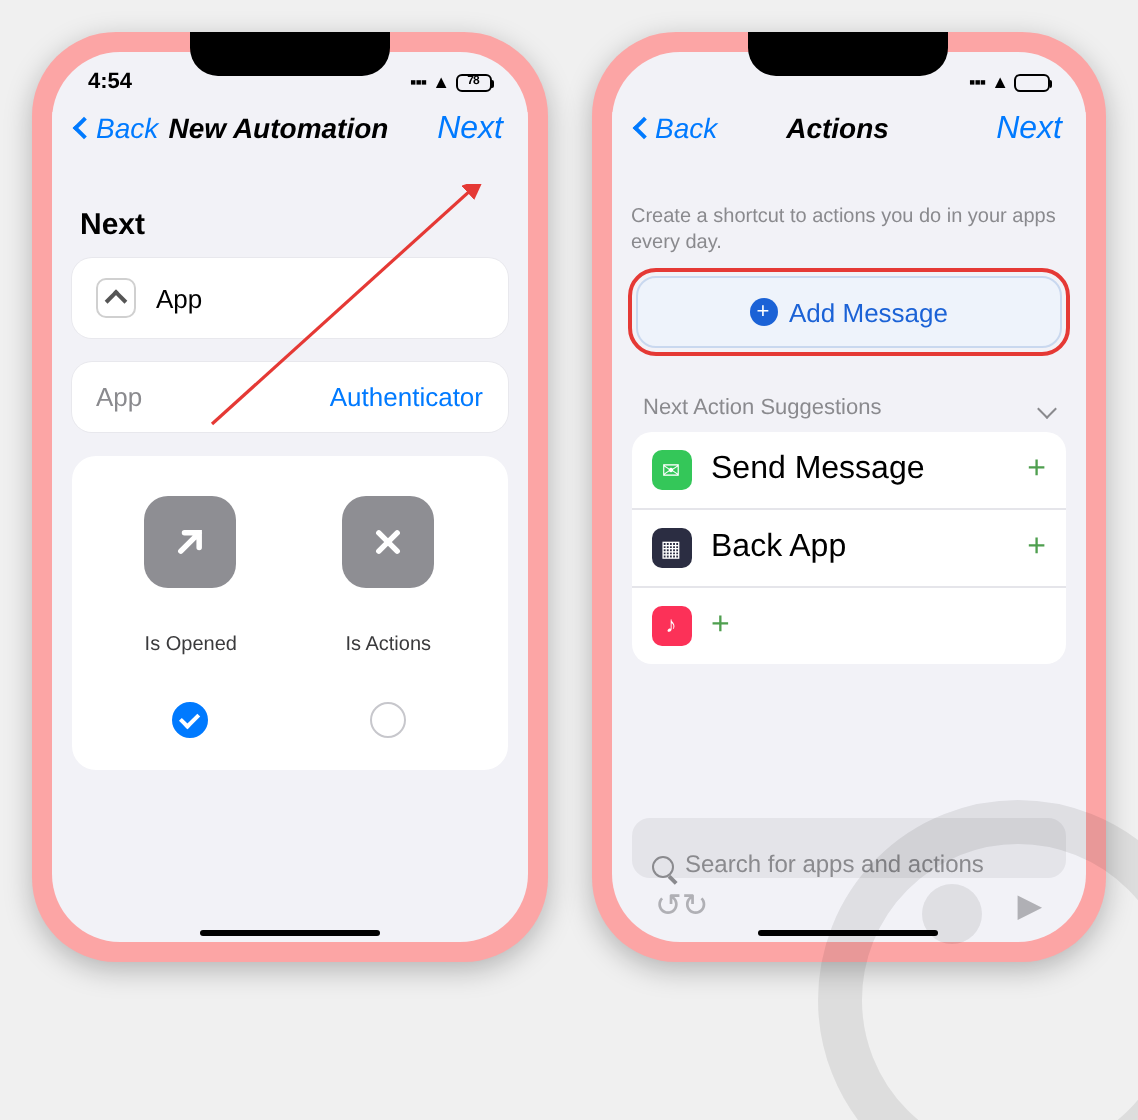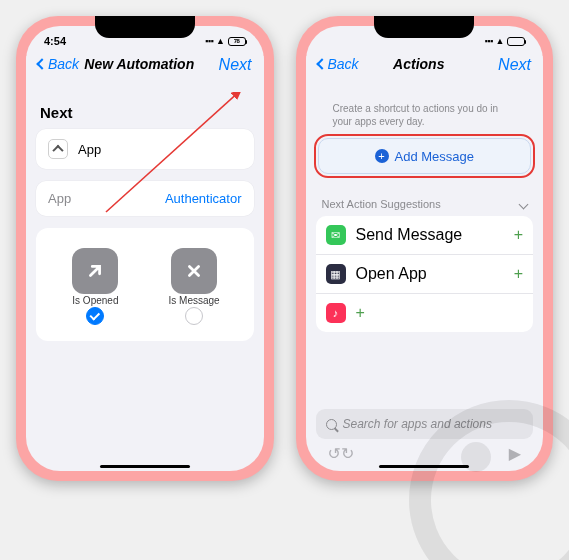--- a/index.html
+++ b/index.html
@@ -22,43 +22,43 @@
   .nav-right { color: #007aff; font-size: 16px; }
   .content { flex: 1; padding: 8px 10px; overflow: hidden; position: relative; }
   .section-label { font-size: 15px; font-weight: 700; color: #000; margin: 4px 4px 8px; }
   .card { background: #fff; border-radius: 10px; padding: 10px 12px; margin-bottom: 12px; display: flex; align-items: center; gap: 10px; box-shadow: 0 0 0 .5px rgba(0,0,0,.04); }
   .card-split { justify-content: space-between; }
   .app-icon-box { width: 20px; height: 20px; border-radius: 5px; background: #fff; border:1px solid #d0d0d0; display:flex; align-items:center; justify-content:center;}
   .arrow-glyph { width:8px; height:8px; border-top:2px solid #555; border-right:2px solid #555; transform: rotate(-45deg) translate(-1px,1px);}
   .link-blue { color: #007aff; font-size: 13px; }
   .muted { color: #8a8a8e; font-size: 13px; }
   .big-card { background:#fff; border-radius: 12px; padding: 20px 10px 16px; display:flex; justify-content: space-around; }
-  .opt { display:flex; flex-direction:column; align-items:center; gap:1px; width: 90px;}
+  .opt { display:flex; flex-direction:column; align-items:center; gap:23px; width: 90px;}
   .opt-icon { width: 46px; height: 46px; border-radius: 12px; background: #8e8e93; display:flex; align-items:center; justify-content:center; color:#fff; }
   .opt-icon svg { width:22px; height:22px; }
   .opt-label { font-size: 10px; color:#3a3a3c; }
   .radio { width: 18px; height: 18px; border-radius: 50%; border: 1.5px solid #c7c7cc; }
   .radio.checked { background:#007aff; border-color:#007aff; display:flex; align-items:center; justify-content:center;}
   .radio.checked::after { content:""; width:7px; height:4px; border-left:2px solid #fff; border-bottom:2px solid #fff; transform: rotate(-45deg) translateY(-1px);}
   .arrow-annot { position:absolute; pointer-events:none; z-index:20;}
 
   
-  .subtext { font-size: 10px; color: #8a8a8e; margin: 2px 17px 10px; line-height: 1.3; }
+  .subtext { font-size: 10px; color: #8a8a8e; margin: 2px 0 10px; line-height: 1.3; }
   .add-action-btn { background:#eef3fb; border:1px solid #c9d8ef; border-radius:10px; height:36px; display:flex; align-items:center; justify-content:center; gap:6px; color:#1b62d6; font-size:13px; font-weight:500; }
   .highlight-red { outline: 2px solid #e53935; outline-offset: 2px; border-radius: 10px; margin: 0 2px 16px;}
   .plus-circle { width:14px; height:14px; border-radius:50%; background:#1b62d6; color:#fff; display:flex; align-items:center; justify-content:center; font-size:11px; line-height:1;}
   .suggestions-hdr { display:flex; justify-content:space-between; align-items:center; padding: 8px 6px 6px; color:#8a8a8e; font-size:11px;margin-top:12px;}
   .chev-down { width:7px; height:7px; border-right:1.5px solid #8a8a8e; border-bottom:1.5px solid #8a8a8e; transform: rotate(45deg);}
   .sugg-list { background:#fff; border-radius:10px; overflow:hidden;}
   .sugg-row { display:flex; align-items:center; padding:9px 10px; gap:10px; border-bottom:.5px solid #e5e5ea;}
   .sugg-row:last-child { border-bottom:none;}
   .sugg-icon { width:20px; height:20px; border-radius:5px; display:flex; align-items:center; justify-content:center; color:#fff; font-size:11px;}
   .sugg-label { flex:1; font-size:16px; color:#000;}
   .sugg-plus { color:#4f9f4f; font-size:16px; font-weight:300;}
-  .searchbar { position:absolute; bottom:32px; left:10px; right:10px; height:30px; background:#e4e4e9; border-radius:9px; display:flex; align-items:center; padding:0 10px; color:#8a8a8e; font-size:12px; gap:6px;font-style:italic;}
+  .searchbar { position:absolute; bottom:32px; left:10px; right:10px; height:30px; background:#e4e4e9; border-radius:9px; display:flex; align-items:flex-end; padding:0 10px; color:#8a8a8e; font-size:12px; gap:6px;}
   .search-glyph { width:11px; height:11px; border:1.5px solid #8a8a8e; border-radius:50%; position:relative;}
   .search-glyph::after { content:""; position:absolute; width:5px; height:1.5px; background:#8a8a8e; bottom:-2px; right:-3px; transform:rotate(45deg);}
   .bottombar { position:absolute; bottom:6px; left:0; right:0; height:24px; display:flex; align-items:center; justify-content:space-between; padding:0 22px;}
   .bb-icon { color:#b0b0b5; }
   .home-ind { position:absolute; bottom:3px; left:50%; transform:translateX(-50%); width:90px; height:3.5px; background:#000; border-radius:3px;}
 
   .watermark { position:absolute; right:-40px; bottom:-40px; width:200px; height:200px; border:22px solid rgba(0,0,0,.08); border-radius:50%; pointer-events:none;}
   .watermark::after{content:"";position:absolute;top:20px;left:30px;width:30px;height:30px;background:rgba(0,0,0,.08);border-radius:50%;}
 </style>
 </head>
@@ -110,21 +110,21 @@
             </div>
             <div class="opt-label">Is Opened</div>
             <div class="radio checked"></div>
           </div>
           <div class="opt">
             <div class="opt-icon">
               <svg viewBox="0 0 24 24" fill="none" stroke="#fff" stroke-width="3" stroke-linecap="round">
                   <path d="M7 7 L17 17 M17 7 L7 17"></path>
                 </svg>
             </div>
-            <div class="opt-label">Is Message</div>
+            <div class="opt-label">Is Actions</div>
             <div class="radio"></div>
           </div>
         </div>
 
         <svg class="arrow-annot" style="top:-10px; left:70px;" width="160" height="140">
           <defs>
               <marker id="ah" markerWidth="8" markerHeight="8" refX="6" refY="3" orient="auto">
                 <path d="M0,0 L7,3 L0,6 Z" fill="#e53935"></path>
               </marker>
             </defs>
@@ -171,21 +171,21 @@
         </div>
 
         <div class="sugg-list">
           <div class="sugg-row">
             <span class="sugg-icon" style="background:#34c759;">✉</span>
             <span class="sugg-label">Send Message</span>
             <span class="sugg-plus">+</span>
           </div>
           <div class="sugg-row">
             <span class="sugg-icon" style="background:#2b2d42;">▦</span>
-            <span class="sugg-label">Open App</span>
+            <span class="sugg-label">Back App</span>
             <span class="sugg-plus">+</span>
           </div>
           <div class="sugg-row">
             <span class="sugg-icon" style="background:#fc3158;">♪</span>
             <span class="sugg-plus">+</span>
           </div>
         </div>
 
         <div class="searchbar">
           <span class="search-glyph"></span>

